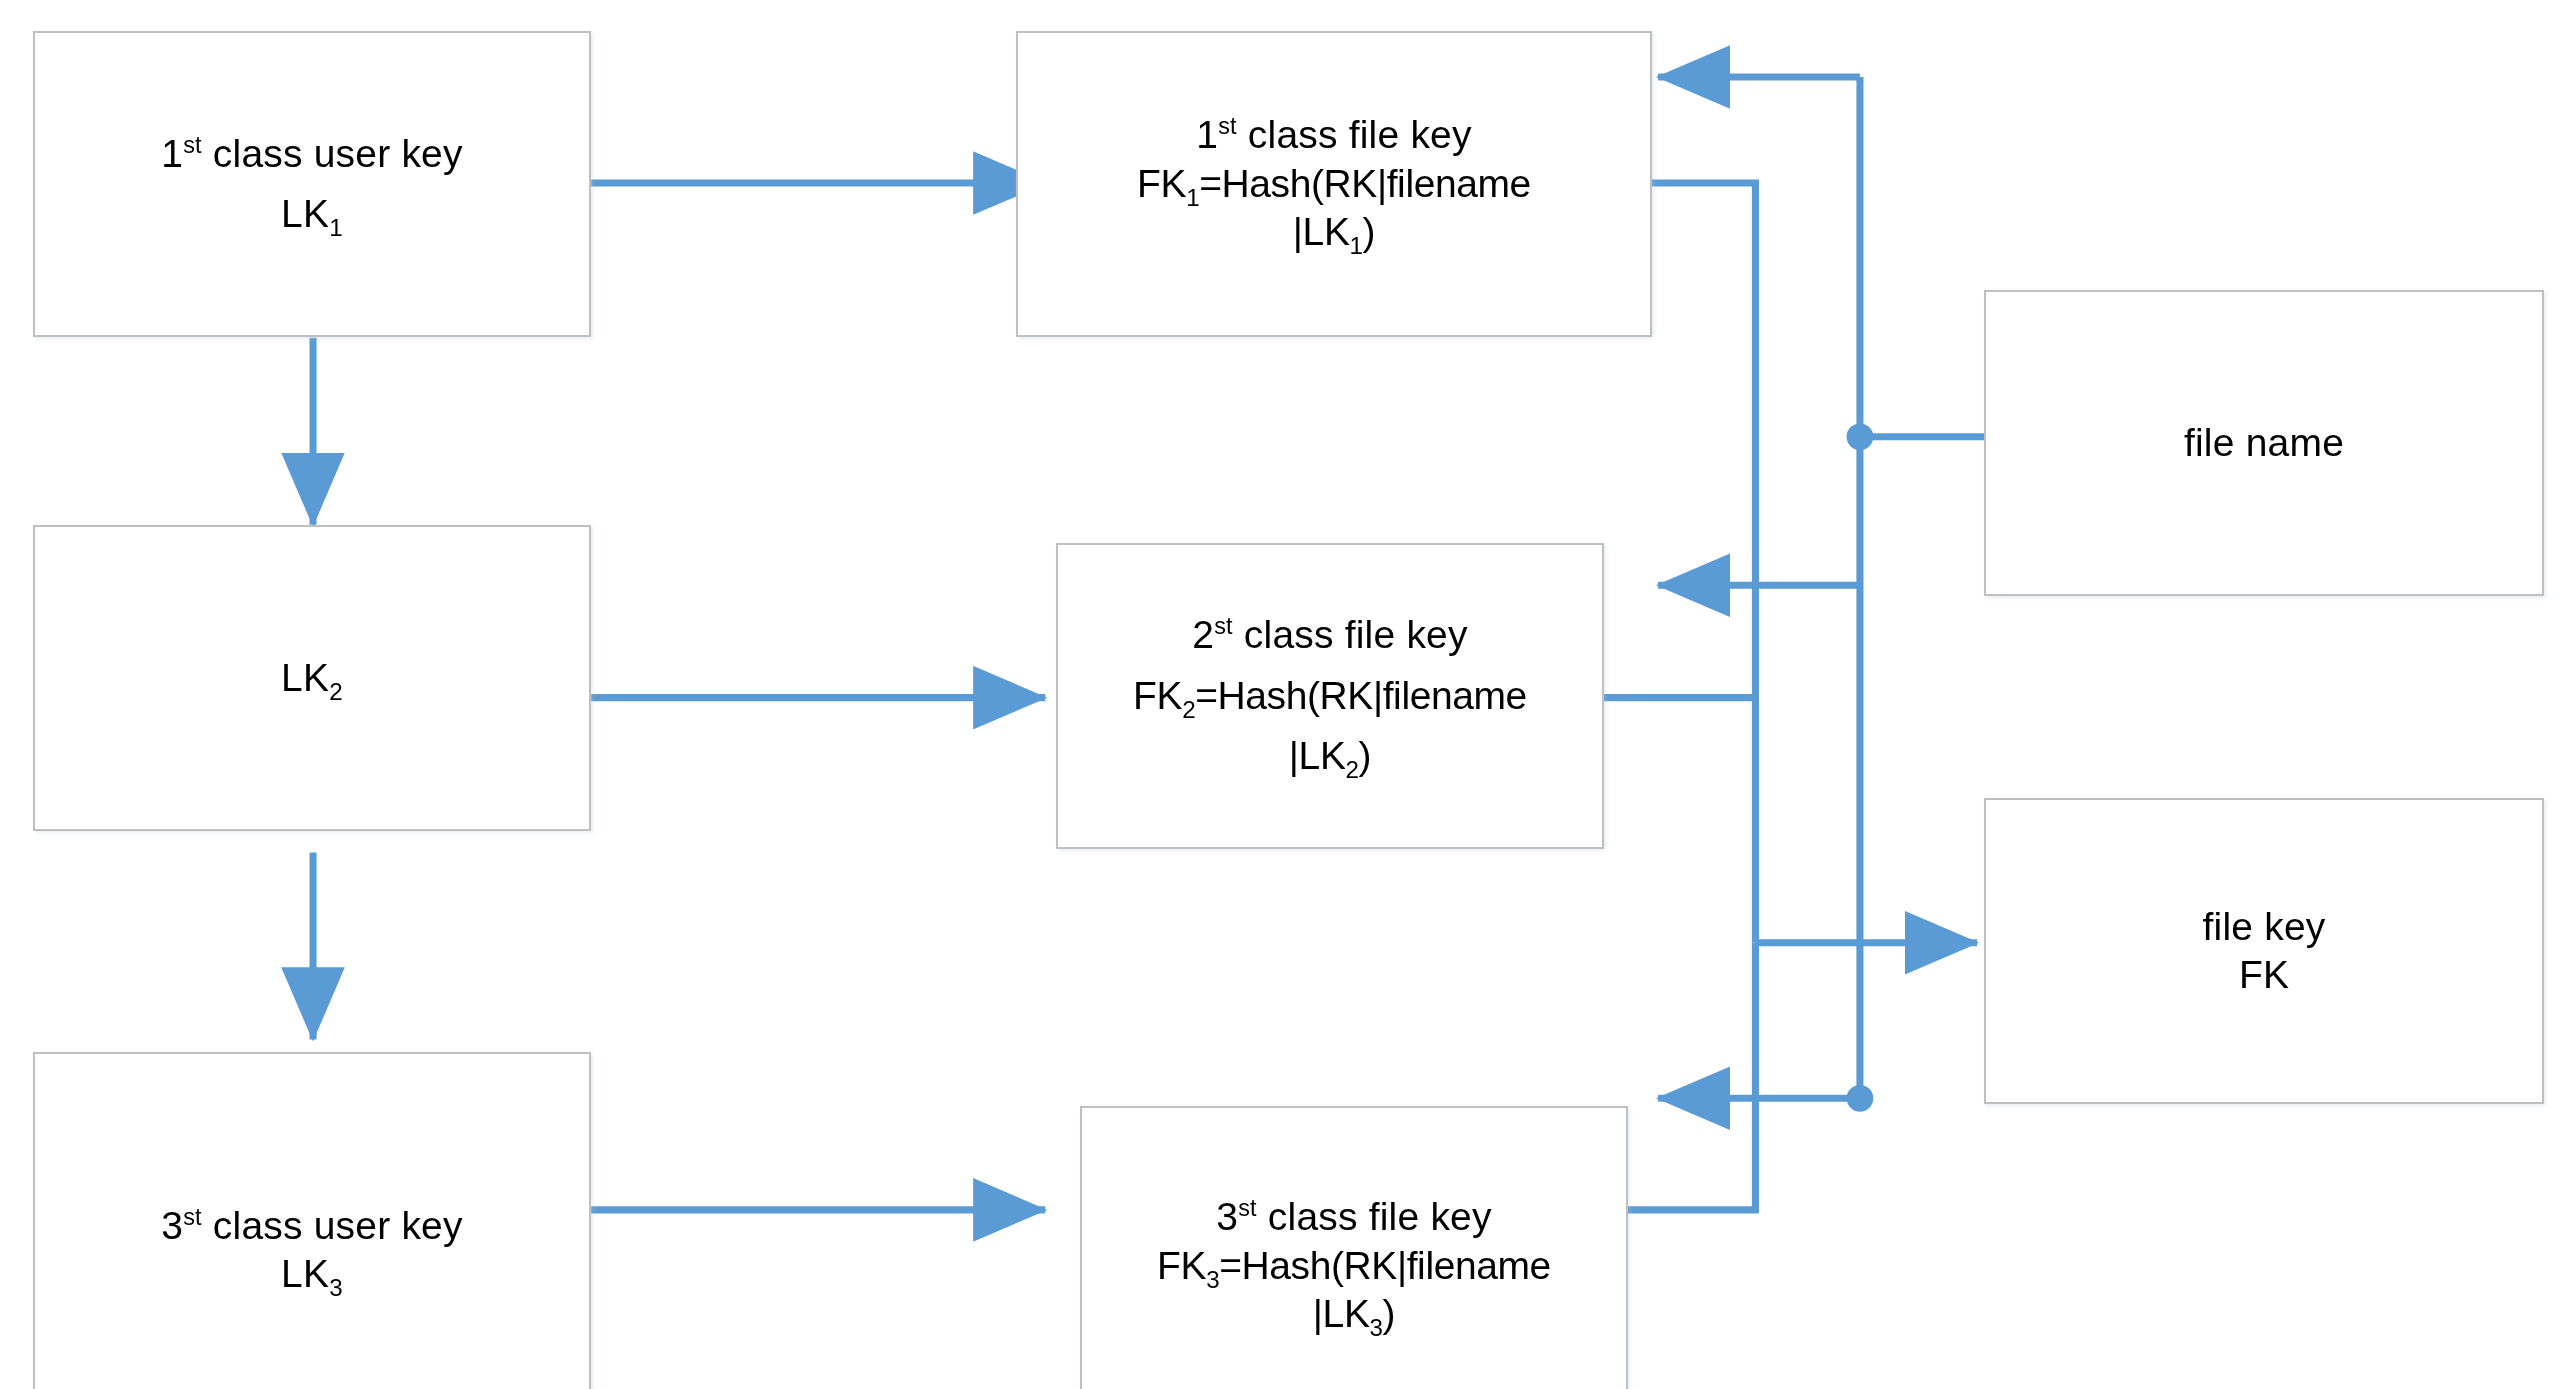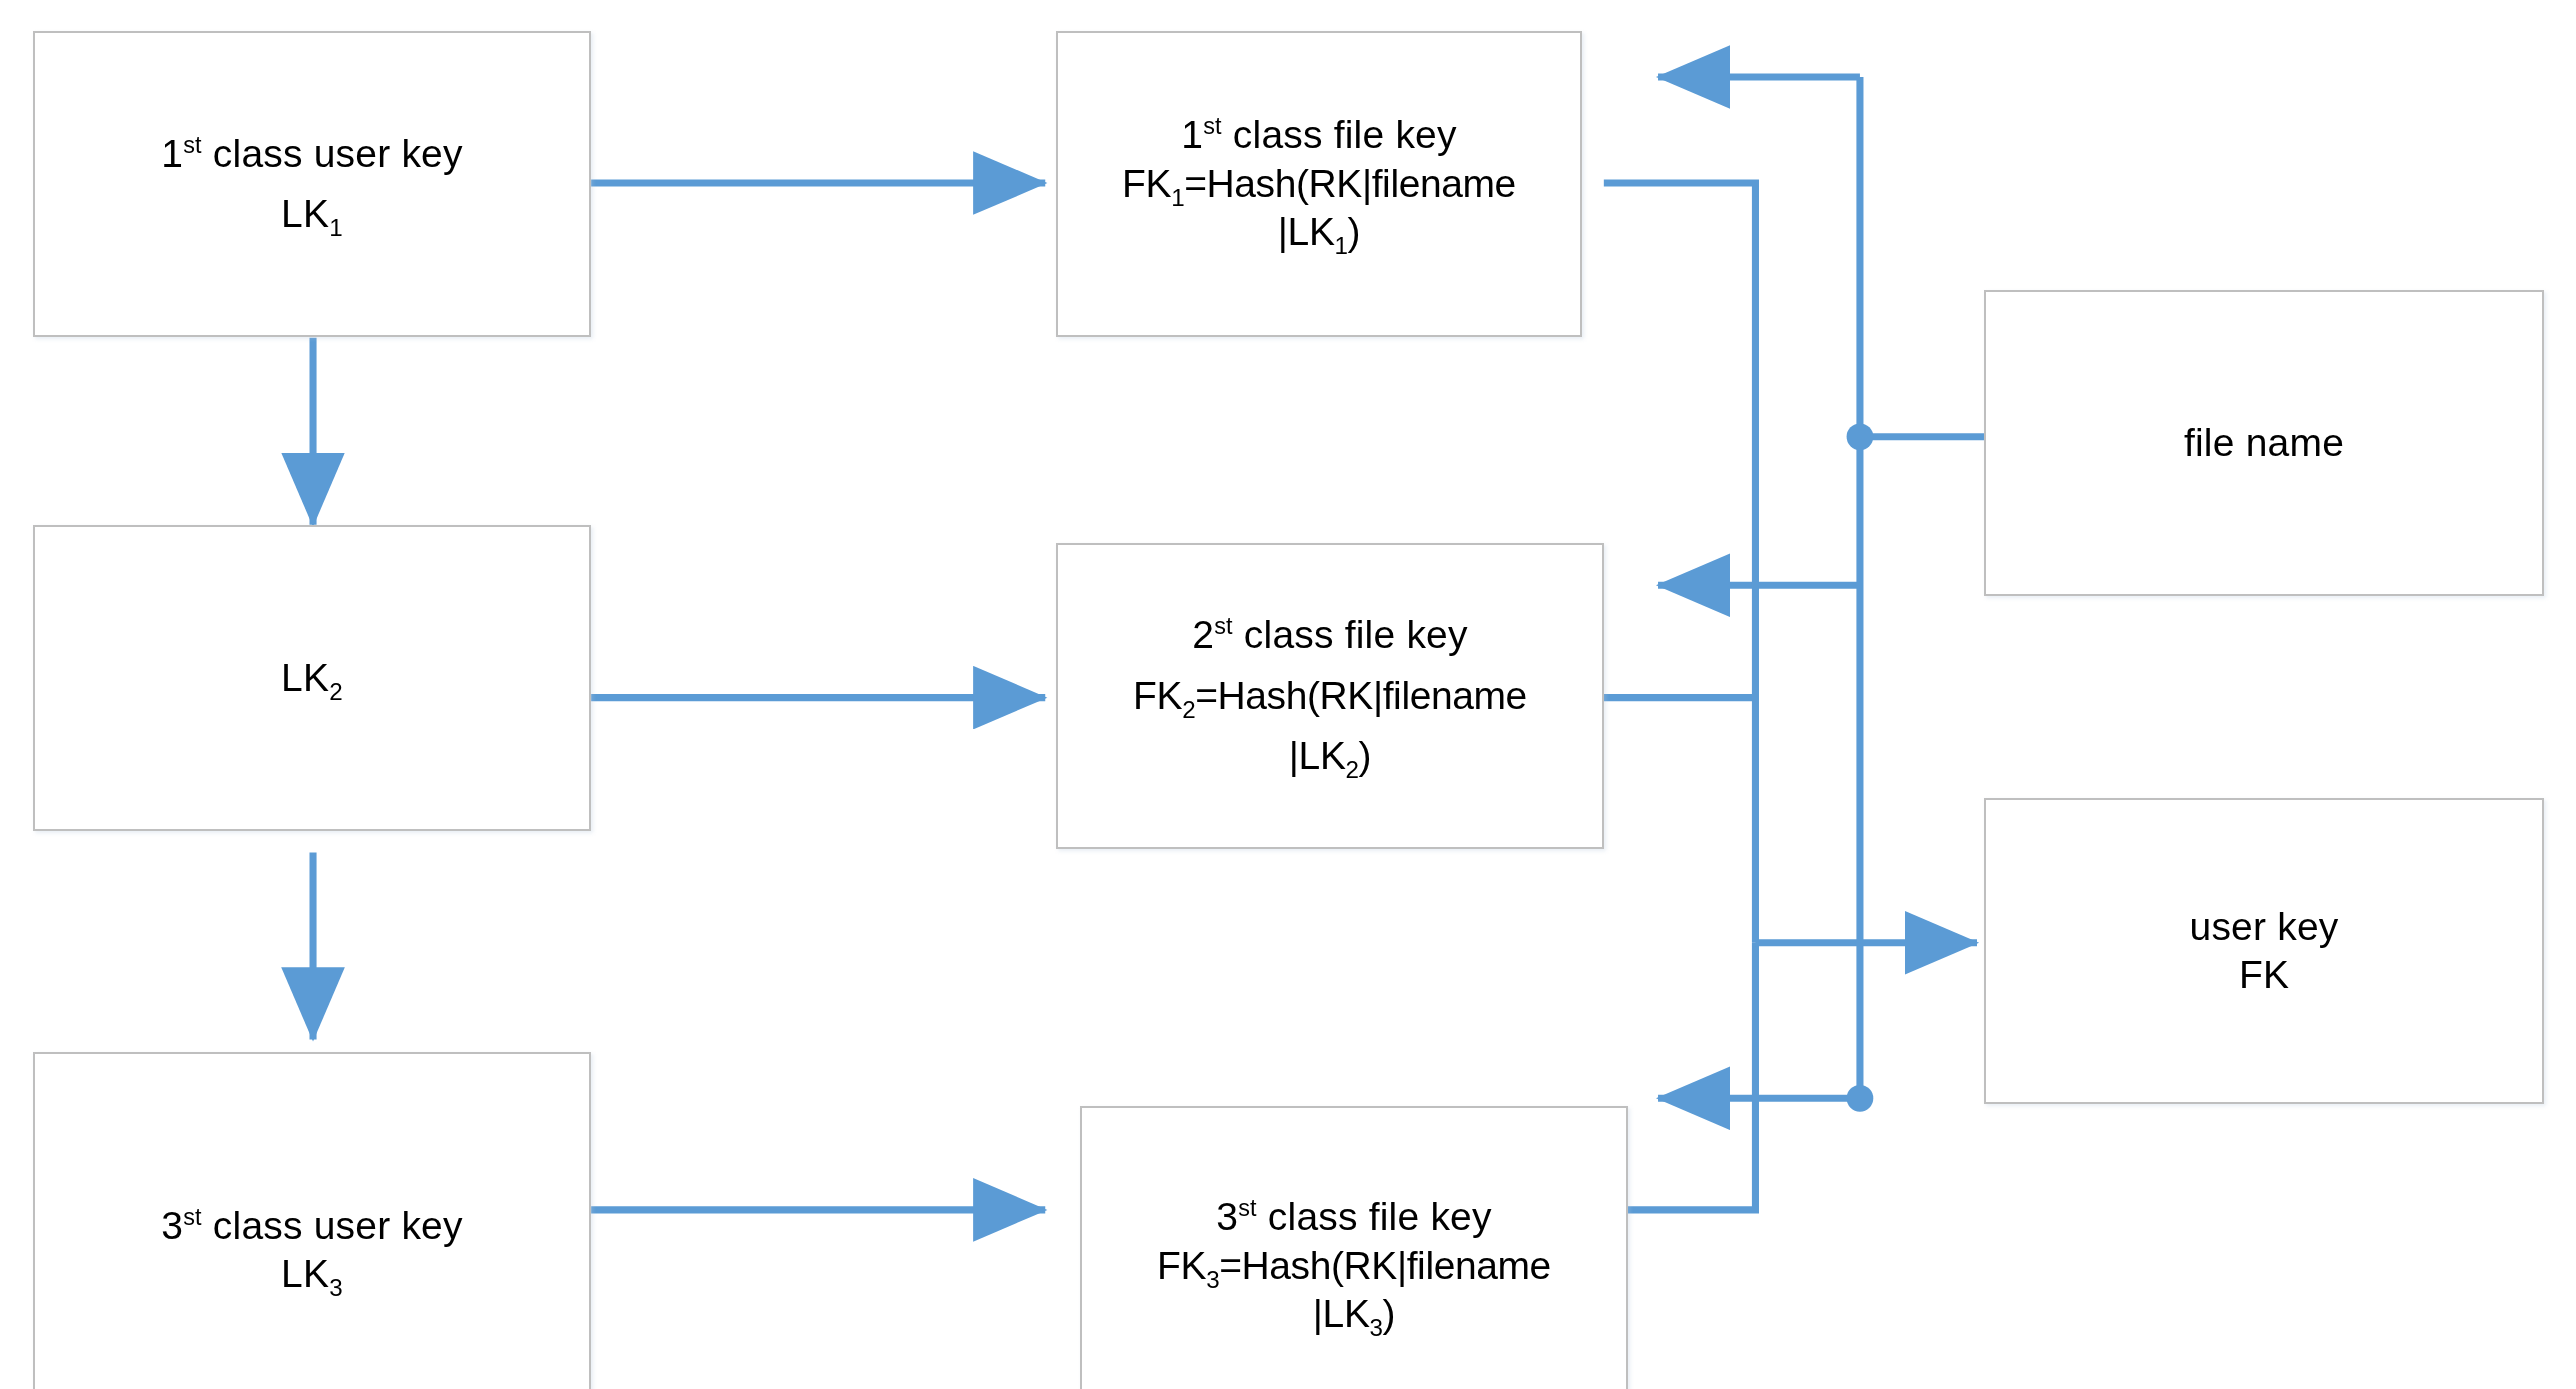--- a/index.html
+++ b/index.html
@@ -123,21 +123,21 @@
 
   <div class="node-box" style="left:33px; top:1052px; width:558px; height:396px;">
     <div class="node-text">
       <span>3</span><sup>st</sup><span> class user key</span>
     </div>
     <div class="node-text">
       <span>LK</span><sub>3</sub>
     </div>
   </div>
 
-  <div class="node-box" style="left:1056px; top:31px; width:526px; height:306px;">
+  <div class="node-box" style="left:1016px; top:31px; width:636px; height:306px;">
     <div class="node-text">
       <span>1</span><sup>st</sup><span> class file key</span>
     </div>
     <div class="node-text formula-line">
       <span>FK</span><sub>1</sub><span>=Hash(RK|filename</span>
     </div>
     <div class="node-text formula-line">
       <span>|LK</span><sub>1</sub><span>)</span>
     </div>
   </div>
@@ -164,18 +164,18 @@
     <div class="node-text formula-line">
       <span>|LK</span><sub>3</sub><span>)</span>
     </div>
   </div>
 
   <div class="node-box" style="left:1984px; top:290px; width:560px; height:306px;">
     <div class="node-text">file name</div>
   </div>
 
   <div class="node-box" style="left:1984px; top:798px; width:560px; height:306px;">
-    <div class="node-text">user key</div>
+    <div class="node-text">file key</div>
     <div class="node-text">FK</div>
   </div>
 
 </div>
 
 
 </body></html>

